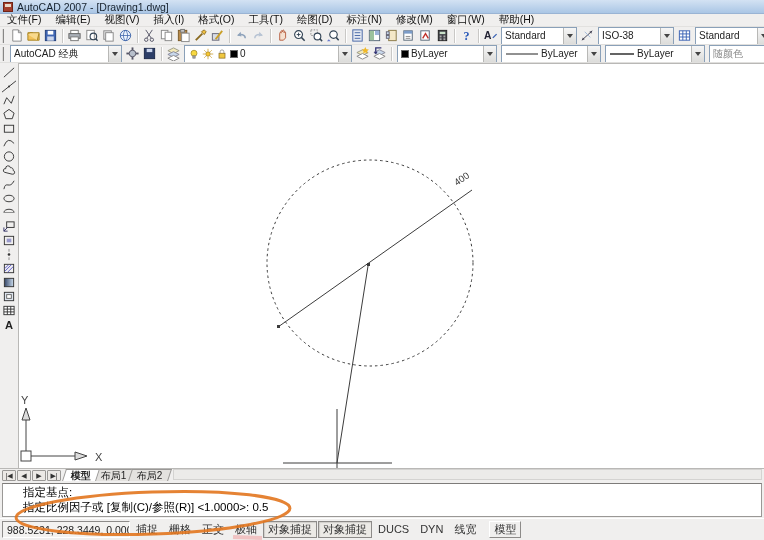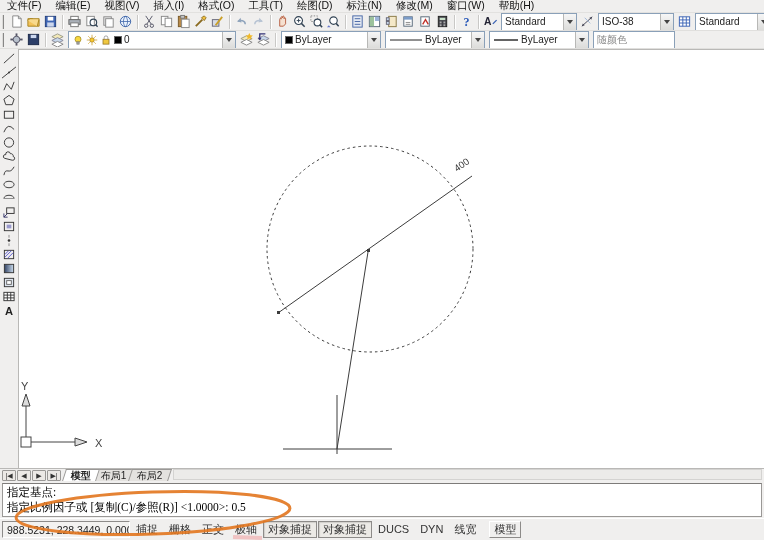--- a/index.html
+++ b/index.html
@@ -44,37 +44,41 @@
   .tabrow { height:13px; flex:0 0 13px; background:#f0efee; display:flex; align-items:flex-end; border-top:1px solid #b9b8b6; }
   .tab-nav { display:flex; margin:0 2px 0 2px; }
   .tab-nav-btn { width:14px; height:11px; background:#ece9e6; border:1px solid #9a9896; border-radius:1px; margin-right:1px; font-size:7px; line-height:9px; text-align:center; color:#333; }
   .tab { padding:0 6px; height:12px; line-height:12px; font-size:10px; color:#222; background:#e4e2df; border:1px solid #9a9896; border-bottom:none; transform:skewX(-18deg); margin-right:-4px; }
   .tab > span { display:inline-block; transform:skewX(18deg); }
   .tab.active { background:#fff; font-weight:bold; z-index:2; position:relative; }
   .tab-scroll { flex:1; height:11px; margin:0 2px 1px 8px; background:#ecebe9; border:1px solid #d4d3d1; }
 
   
   .cmd { height:37px; flex:0 0 37px; background:#f0efee; padding:2px 2px 1px 2px; }
-  .cmd-inner { background:#fff; border:1px solid #9a9896; border-top-color:#7d7b79; height:100%; padding:1px 4px; font-size:11.5px; color:#000; line-height:15px; overflow:hidden;font-family:Liberation Serif, serif; }
+  .cmd-inner { background:#fff; border:1px solid #9a9896; border-top-color:#7d7b79; height:100%; padding:1px 20px; font-size:11.5px; color:#000; line-height:15px; overflow:hidden; }
 
   
   .statusbar { height:22px; flex:0 0 22px; background:#f0efee; border-top:1px solid #fff; display:flex; align-items:center; padding:0 2px; font-size:11px; }
   .coords { width:128px; flex:0 0 128px; height:17px; line-height:16px; background:#f3f2f0; border:1px solid; border-color:#8d8b89 #fff #fff #8d8b89; padding:0 4px; color:#222; font-size:10.5px; white-space:nowrap; overflow:hidden; }
   .toggle { height:17px; line-height:15px; padding:0 4px; margin-left:1px; color:#333; border:1px solid transparent; white-space:nowrap; }
   .toggle.pressed { border:1px solid #8d8b89; background:#eceae6; box-shadow:inset 1px 1px 1px rgba(0,0,0,.12); }
   .toggle.raised { border:1px solid; border-color:#fff #8d8b89 #8d8b89 #fff; background:#f0efee; margin-left:8px; }
 
   
   .annotation { position:absolute; inset:0; pointer-events:none; z-index:50; }
 </style>
 </head>
 <body>
 
 <div class="window">
 
+  <div class="titlebar">
+    <span class="app-icon"></span>
+    <span class="title-text">AutoCAD 2007 - [Drawing1.dwg]</span>
+  </div>
 
   <div class="menubar">
     <span class="menu-item">文件(F)</span>
     <span class="menu-item">编辑(E)</span>
     <span class="menu-item">视图(V)</span>
     <span class="menu-item">插入(I)</span>
     <span class="menu-item">格式(O)</span>
     <span class="menu-item">工具(T)</span>
     <span class="menu-item">绘图(D)</span>
     <span class="menu-item">标注(N)</span>
@@ -298,20 +302,26 @@
     <span class="combo" style="width:76px">
       <span class="combo-val">Standard</span>
       <span class="combo-btn">
           <i class="arr"></i>
         </span>
     </span>
   </div>
 
   <div class="toolbar">
     <span class="grip"></span>
+    <span class="combo" style="width:112px">
+      <span class="combo-val">AutoCAD 经典</span>
+      <span class="combo-btn">
+          <i class="arr"></i>
+        </span>
+    </span>
     <span class="tbi">
         <svg viewBox="0 0 16 16">
           <circle cx="8" cy="8" r="3.5" fill="#b8c0cc" stroke="#556"></circle>
           <rect x="7" y="1.5" width="2" height="3" fill="#556"></rect>
           <rect x="7" y="11.5" width="2" height="3" fill="#556"></rect>
           <rect x="1.5" y="7" width="3" height="2" fill="#556"></rect>
           <rect x="11.5" y="7" width="3" height="2" fill="#556"></rect>
         </svg>
       </span>
     <span class="tbi">

